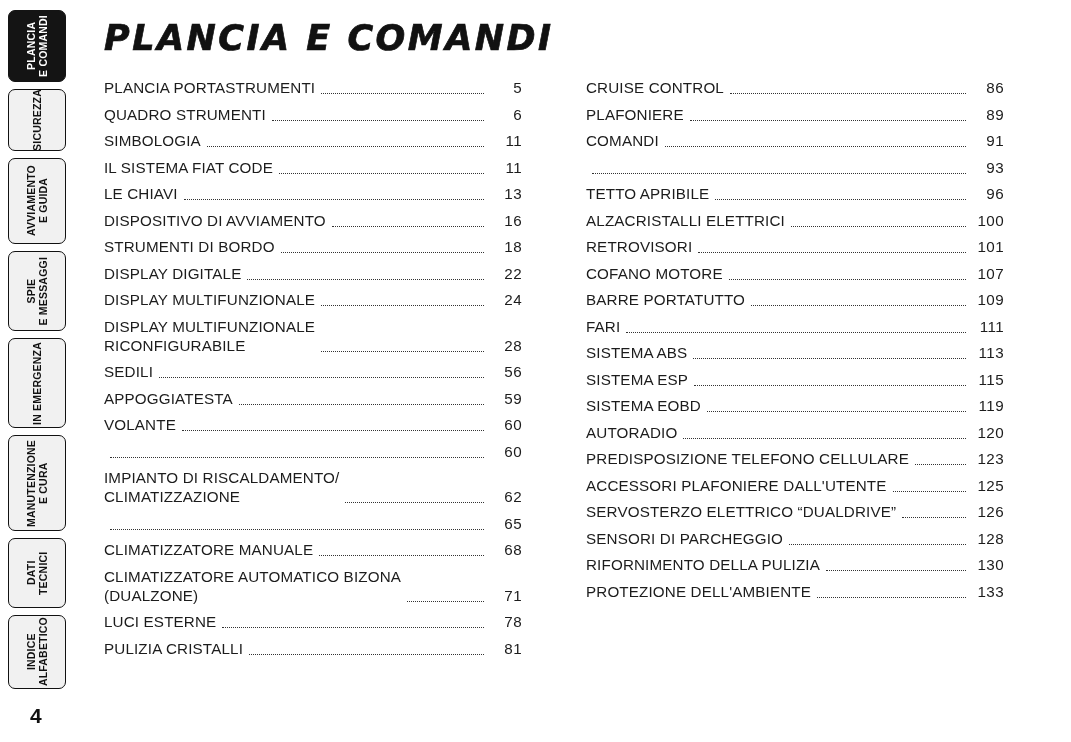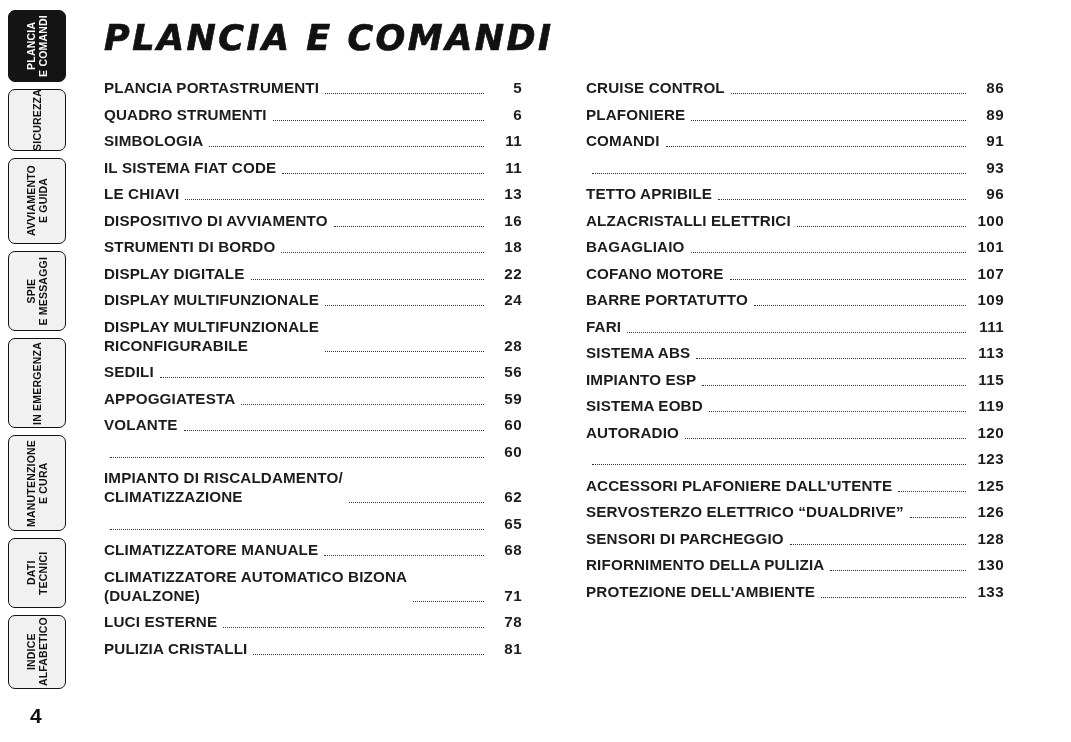--- a/index.html
+++ b/index.html
@@ -97,21 +97,20 @@
     width: 418px;
   }
 
   .toc-row {
     display: flex;
     align-items: flex-end;
     font-size: 15.2px;
     line-height: 19px;
     margin-bottom: 7.5px;
     color: #1c1c1c;
-    font-weight: bold;
   }
   .toc-label {
     white-space: pre-line;
     letter-spacing: 0.15px;
   }
   .toc-dots {
     flex: 1 1 auto;
     margin: 0 4px 3px 6px;
     border-bottom: 1.6px dotted #333;
     min-width: 10px;
@@ -294,21 +293,21 @@
           <span class="toc-label">TETTO APRIBILE</span>
           <span class="toc-dots"></span>
           <span class="toc-page">96</span>
         </div>
         <div class="toc-row">
           <span class="toc-label">ALZACRISTALLI ELETTRICI</span>
           <span class="toc-dots"></span>
           <span class="toc-page">100</span>
         </div>
         <div class="toc-row">
-          <span class="toc-label">BAGAGLIAIO</span>
+          <span class="toc-label">RETROVISORI</span>
           <span class="toc-dots"></span>
           <span class="toc-page">101</span>
         </div>
         <div class="toc-row">
           <span class="toc-label">COFANO MOTORE</span>
           <span class="toc-dots"></span>
           <span class="toc-page">107</span>
         </div>
         <div class="toc-row">
           <span class="toc-label">BARRE PORTATUTTO</span>
@@ -319,35 +318,36 @@
           <span class="toc-label">FARI</span>
           <span class="toc-dots"></span>
           <span class="toc-page">111</span>
         </div>
         <div class="toc-row">
           <span class="toc-label">SISTEMA ABS</span>
           <span class="toc-dots"></span>
           <span class="toc-page">113</span>
         </div>
         <div class="toc-row">
-          <span class="toc-label">IMPIANTO ESP</span>
+          <span class="toc-label">SISTEMA ESP</span>
           <span class="toc-dots"></span>
           <span class="toc-page">115</span>
         </div>
         <div class="toc-row">
           <span class="toc-label">SISTEMA EOBD</span>
           <span class="toc-dots"></span>
           <span class="toc-page">119</span>
         </div>
         <div class="toc-row">
           <span class="toc-label">AUTORADIO</span>
           <span class="toc-dots"></span>
           <span class="toc-page">120</span>
         </div>
         <div class="toc-row">
+          <span class="toc-label">PREDISPOSIZIONE TELEFONO CELLULARE</span>
           <span class="toc-dots"></span>
           <span class="toc-page">123</span>
         </div>
         <div class="toc-row">
           <span class="toc-label">ACCESSORI PLAFONIERE DALL'UTENTE</span>
           <span class="toc-dots"></span>
           <span class="toc-page">125</span>
         </div>
         <div class="toc-row">
           <span class="toc-label">SERVOSTERZO ELETTRICO “DUALDRIVE”</span>

